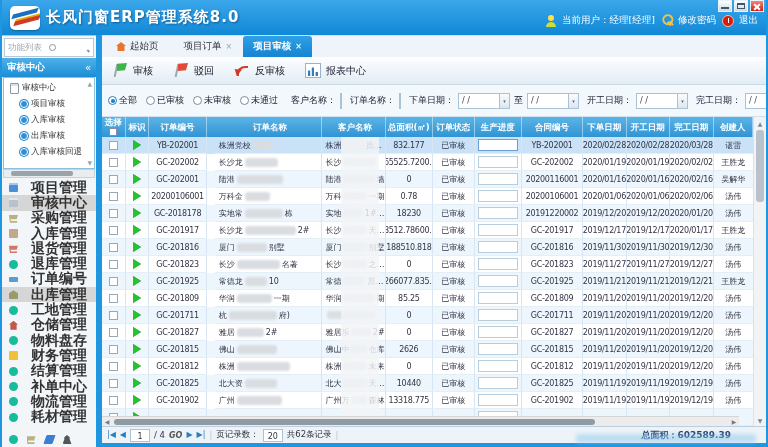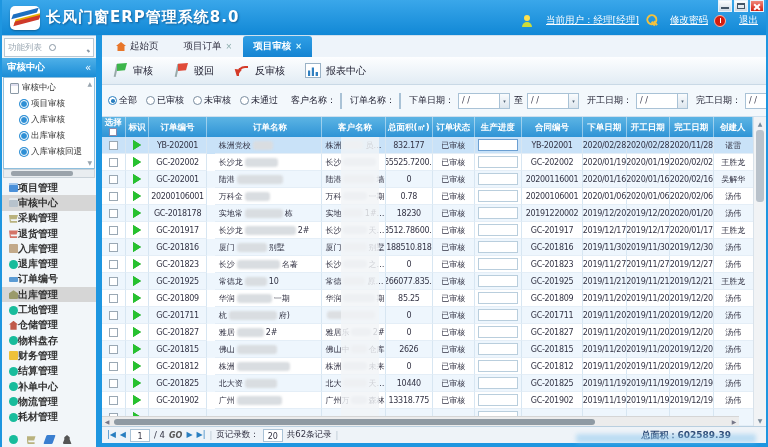--- a/index.html
+++ b/index.html
@@ -16,21 +16,21 @@
   .apptitle{color:#fff;font-size:15px;font-weight:bold;text-shadow:1px 1px 2px rgba(0,30,70,.45);letter-spacing:1px;}
   .winctrls{position:absolute;top:0;right:2px;display:flex;gap:2px;}
   .wbtn{width:14px;height:12px;border:1px solid #e9f2fa;background:linear-gradient(#fdfeff,#cfd8e2);position:relative;}
   .wbtn.min::after{content:"";position:absolute;left:2px;right:2px;bottom:2px;height:2px;background:#456;}
   .wbtn.max::after{content:"";position:absolute;left:2px;right:2px;top:2px;bottom:2px;border:1px solid #456;border-top-width:2px;}
   .wbtn.close{background:linear-gradient(#f0887a,#d41d0e);}
   .wbtn.close::before,.wbtn.close::after{content:"";position:absolute;left:2px;top:5px;width:8px;height:2px;background:#fff;}
   .wbtn.close::before{transform:rotate(45deg);}
   .wbtn.close::after{transform:rotate(-45deg);}
   .userbar{position:absolute;right:8px;top:14px;display:flex;align-items:center;gap:6px;color:#fff;font-size:9.5px;}
-  .userbar .grp{display:flex;align-items:center;gap:13px;cursor:pointer;text-decoration:underline;}
+  .userbar .grp{display:flex;align-items:center;gap:5px;cursor:pointer;}
   .uico{width:12px;height:12px;position:relative;display:inline-block;}
   .uico.user::before{content:"";position:absolute;top:0;left:3px;width:6px;height:6px;border-radius:50%;background:#ffe14d;}
   .uico.user::after{content:"";position:absolute;bottom:0;left:1px;width:10px;height:5px;border-radius:5px 5px 0 0;background:#cddc39;}
   .uico.key{transform:rotate(-40deg);}
   .uico.key::before{content:"";position:absolute;top:0;left:2px;width:7px;height:7px;border:2px solid #f5c23c;border-radius:50%;}
   .uico.key::after{content:"";position:absolute;top:7px;left:5px;width:2px;height:5px;background:#f5c23c;box-shadow:2px 1px 0 -0px #f5c23c;}
   .uico.power{border-radius:50%;background:#d41d0e;border:1px solid #ffb3a8;}
   .uico.power::after{content:"";position:absolute;top:2px;left:4.5px;width:1.5px;height:5px;background:#fff;}
 
   
@@ -50,21 +50,21 @@
   .tree{background:#fff;border:1px solid #8fbfdd;margin:0 1px;height:92px;overflow:hidden;position:relative;flex:0 0 auto;padding-top:2px;}
   .titem{height:16px;display:flex;align-items:center;gap:3px;font-size:8.5px;color:#333;padding-left:6px;white-space:nowrap;}
   .titem.child{padding-left:16px;}
   .doc-ico{width:9px;height:11px;background:#fdfdfd;border:1px solid #8a98a5;border-radius:1px;box-shadow:inset 0 2px 0 #dde;}
   .ring{width:8px;height:8px;border-radius:50%;background:#2e8fd5;border:1.5px solid #fff;box-shadow:0 0 0 1px #2e8fd5;}
   .tree .arr{position:absolute;right:2px;color:#98a4ae;font-size:6px;}
   .tree .arr.up{top:2px;} .tree .arr.dn{bottom:2px;}
   .sb-hscroll{height:9px;margin:0 1px;background:#e9edf0;border:1px solid #c9d2d9;position:relative;flex:0 0 auto;}
   .sb-hscroll .thumb{position:absolute;left:7px;top:1px;height:5px;width:62px;background:#9aa3ab;border-radius:2px;}
   .sb-menu{flex:1 1 auto;min-height:0;display:flex;flex-direction:column;padding-top:2px;overflow:hidden;}
-  .mitem{height:15.3px;flex:0 0 auto;display:flex;align-items:center;gap:0;padding-left:7px;font-size:10px;font-weight:bold;color:#333;cursor:pointer;white-space:nowrap;font-family:Liberation Mono, monospace;}
+  .mitem{height:15.3px;flex:0 0 auto;display:flex;align-items:center;gap:13px;padding-left:7px;font-size:14px;font-weight:bold;color:#333;cursor:pointer;white-space:nowrap;font-family:Liberation Mono, monospace;}
   .mitem.selected{background:#d6d6d6;}
   .mi{width:9px;height:9px;border-radius:50%;background:#18bc9c;flex:0 0 auto;}
   .mi.doc{border-radius:1px;background:#4a90d9;box-shadow:inset 0 2px 0 rgba(255,255,255,.5);}
   .mi.doc2{border-radius:1px;background:#b7c2cc;box-shadow:inset 0 2px 0 rgba(255,255,255,.6);}
   .mi.cart{border-radius:1px;background:#b9b27e;clip-path:polygon(0 15%,100% 15%,85% 60%,15% 60%,25% 80%,90% 80%,90% 100%,10% 100%);}
   .mi.box{border-radius:1px;background:#c2a98a;}
   .mi.cartred{border-radius:1px;background:#d4756a;clip-path:polygon(0 15%,100% 15%,85% 60%,15% 60%,25% 80%,90% 80%,90% 100%,10% 100%);}
   .mi.prod{height:5px;border-radius:1px;background:#5a9bd4;}
   .mi.build{border-radius:1px;background:#9a9a6a;clip-path:polygon(50% 0,100% 35%,100% 100%,0 100%,0 35%);}
   .mi.home{border-radius:1px;background:#c05a4a;clip-path:polygon(50% 0,100% 40%,85% 40%,85% 100%,15% 100%,15% 40%,0 40%);}
@@ -238,27 +238,27 @@
             <span class="mi doc2"></span>
             <span>审核中心</span>
           </div>
 
           <div class="mitem">
             <span class="mi cart"></span>
             <span>采购管理</span>
           </div>
 
           <div class="mitem">
+            <span class="mi box"></span>
+            <span>入库管理</span>
+          </div>
+
+          <div class="mitem">
             <span class="mi cartred"></span>
             <span>退货管理</span>
-          </div>
-
-          <div class="mitem">
-            <span class="mi box"></span>
-            <span>入库管理</span>
           </div>
 
           <div class="mitem">
             <span class="mi dot"></span>
             <span>退库管理</span>
           </div>
 
           <div class="mitem">
             <span class="mi prod"></span>
             <span>订单编号</span>
@@ -484,21 +484,21 @@
                 <span>员…</span>
               </div>
               <div class="cell c5 num">832.177</div>
               <div class="cell c6">已审核</div>
               <div class="cell c7">
                 <span class="pbox"><span class="pfill" style="width: 0%;"></span></span>
               </div>
               <div class="cell c8 num">YB-202001</div>
               <div class="cell c9 num">2020/02/28</div>
               <div class="cell c10 num">2020/02/28</div>
-              <div class="cell c11 num">2020/11/28</div>
+              <div class="cell c11 num">2020/03/28</div>
               <div class="cell c12">谌雷</div>
             </div>
 
             <div class="row">
               <div class="cell c0">
                 <span class="chk"></span>
               </div>
               <div class="cell c1">
                 <span class="tri"></span>
               </div>

